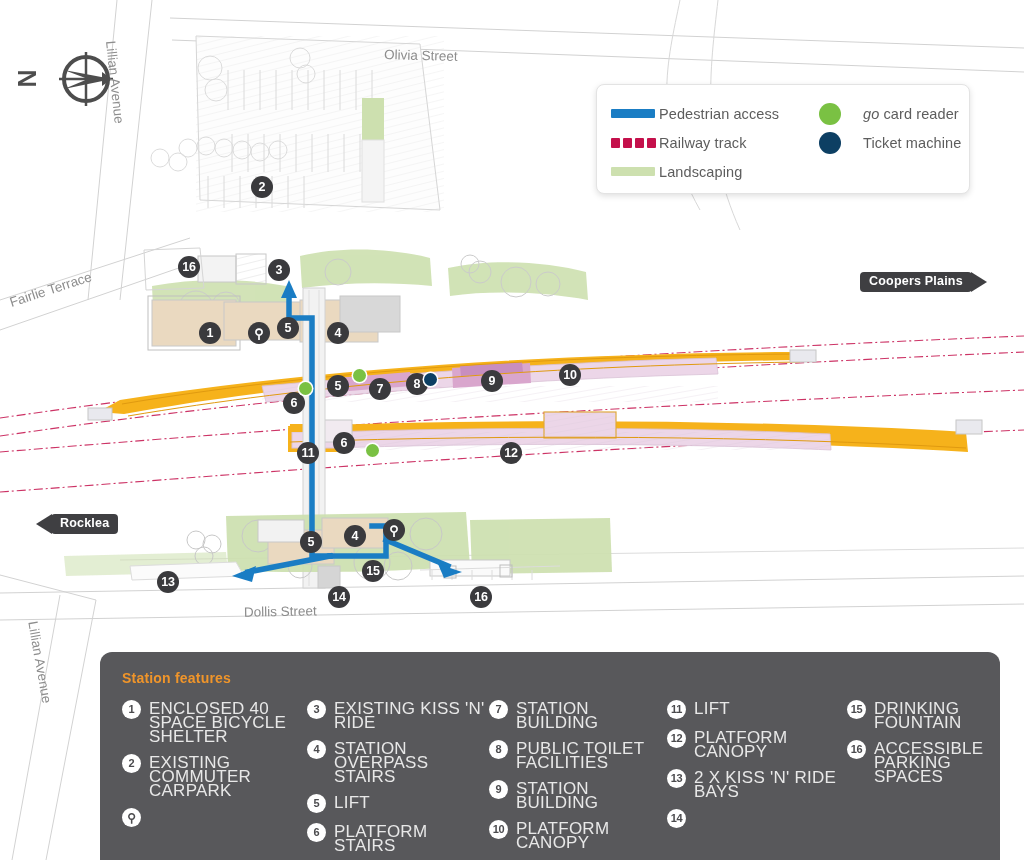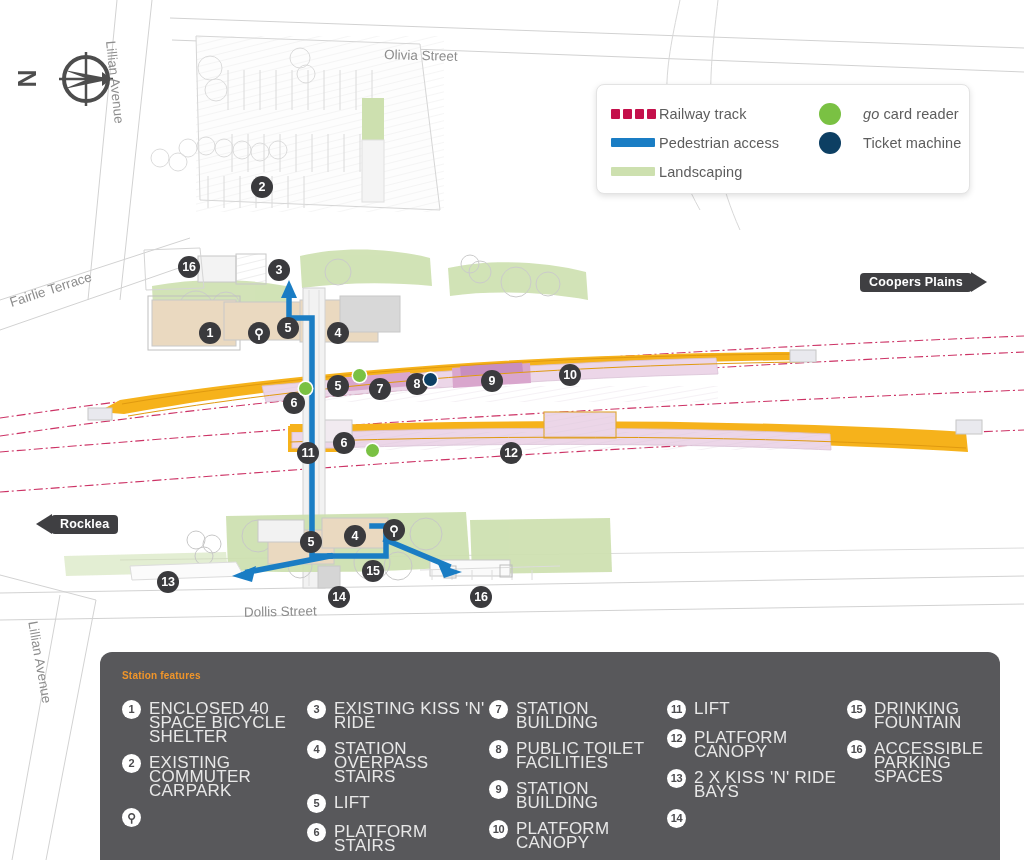--- a/index.html
+++ b/index.html
@@ -19,21 +19,21 @@
   .lg-row{display:flex;align-items:center;height:29px;}
   .lg-sw{width:48px;flex:0 0 48px;display:flex;align-items:center;}
   .lg-bar{width:44px;height:9px;border-radius:1px;}
   .lg-dash{display:flex;gap:3px;}
   .lg-dash i{display:block;width:9px;height:10px;border-radius:1px;}
   .lg-dot{width:22px;height:22px;border-radius:50%;margin-left:4px;}
   .lg-tx{font-size:14.5px;color:#5d5d5d;white-space:nowrap;letter-spacing:.1px;}
   .lg-tx em{font-style:italic;}
 
   
-  .dirtag{position:absolute;display:flex;align-items:flex-end;height:20px;}
+  .dirtag{position:absolute;display:flex;align-items:center;height:20px;}
   .dirtag .pill{background:#3f3f42;color:#fff;font-size:12.5px;font-weight:bold;
      padding:3px 9px 4px;border-radius:4px;letter-spacing:.2px;line-height:1;}
   .dirtag .arw{width:0;height:0;}
   .arw-r{border-top:10px solid transparent;border-bottom:10px solid transparent;
          border-left:16px solid #3f3f42;margin-left:-1px;}
   .arw-l{border-top:10px solid transparent;border-bottom:10px solid transparent;
          border-right:16px solid #3f3f42;margin-right:-1px;}
   #tag-coopers{left:860px;top:272px;}
   #tag-rocklea{left:36px;top:514px;}
 
@@ -50,21 +50,21 @@
 
   
   .slab{position:absolute;color:#8d8d8d;font-size:13.5px;white-space:nowrap;}
 
   
   #features{
     position:absolute;left:100px;top:652px;width:900px;height:208px;
     background:#58585b;border-radius:12px 12px 0 0;
   }
   #feat-title{position:absolute;left:22px;top:18px;color:#f0952a;
-     font-size:10px;font-weight:bold;letter-spacing:.2px;}
+     font-size:14px;font-weight:bold;letter-spacing:.2px;}
   #feat-cols{position:absolute;left:22px;top:48px;right:10px;display:flex;}
   .fcol{flex:0 0 auto;}
   .fcol.c1{width:185px;} .fcol.c2{width:182px;} .fcol.c3{width:178px;}
   .fcol.c4{width:180px;} .fcol.c5{width:170px;}
   .fitem{display:flex;align-items:flex-start;margin-bottom:10px;}
   .fnum{flex:0 0 19px;width:19px;height:19px;border-radius:50%;background:#fff;
      color:#4b4b4e;font-size:11px;font-weight:bold;display:flex;align-items:center;
      justify-content:center;margin-right:8px;line-height:1;letter-spacing:-.3px;}
   .fnum.bike{font-size:12px;}
   .ftx{color:#e8e8e8;font-size:17px;line-height:14px;letter-spacing:.25px;
@@ -338,37 +338,37 @@
       <div class="adot go" style="left: 299px; top: 382px;"></div>
       <div class="adot go" style="left: 353px; top: 369px;"></div>
       <div class="adot tm" style="left: 424px; top: 373px;"></div>
       <div class="adot go" style="left: 366px; top: 444px;"></div>
     </div>
 
   <div id="legend">
     <div class="lg-col a">
       <div class="lg-row">
         <span class="lg-sw">
+          <span class="lg-bar" style="background:#1a7dc4"></span>
+        </span>
+        <span class="lg-tx">Pedestrian access</span>
+      </div>
+      <div class="lg-row">
+        <span class="lg-sw">
           <span class="lg-dash">
             <i style="background:#c4104b"></i>
               <i style="background:#c4104b"></i>
             <i style="background:#c4104b"></i>
               <i style="background:#c4104b"></i>
           </span>
         </span>
         <span class="lg-tx">Railway track</span>
       </div>
       <div class="lg-row">
         <span class="lg-sw">
-          <span class="lg-bar" style="background:#1a7dc4"></span>
-        </span>
-        <span class="lg-tx">Pedestrian access</span>
-      </div>
-      <div class="lg-row">
-        <span class="lg-sw">
           <span class="lg-bar" style="background:#cde0af"></span>
         </span>
         <span class="lg-tx">Landscaping</span>
       </div>
     </div>
     <div class="lg-col b">
       <div class="lg-row">
         <span class="lg-sw">
           <span class="lg-dot" style="background:#7ac143"></span>
         </span>

